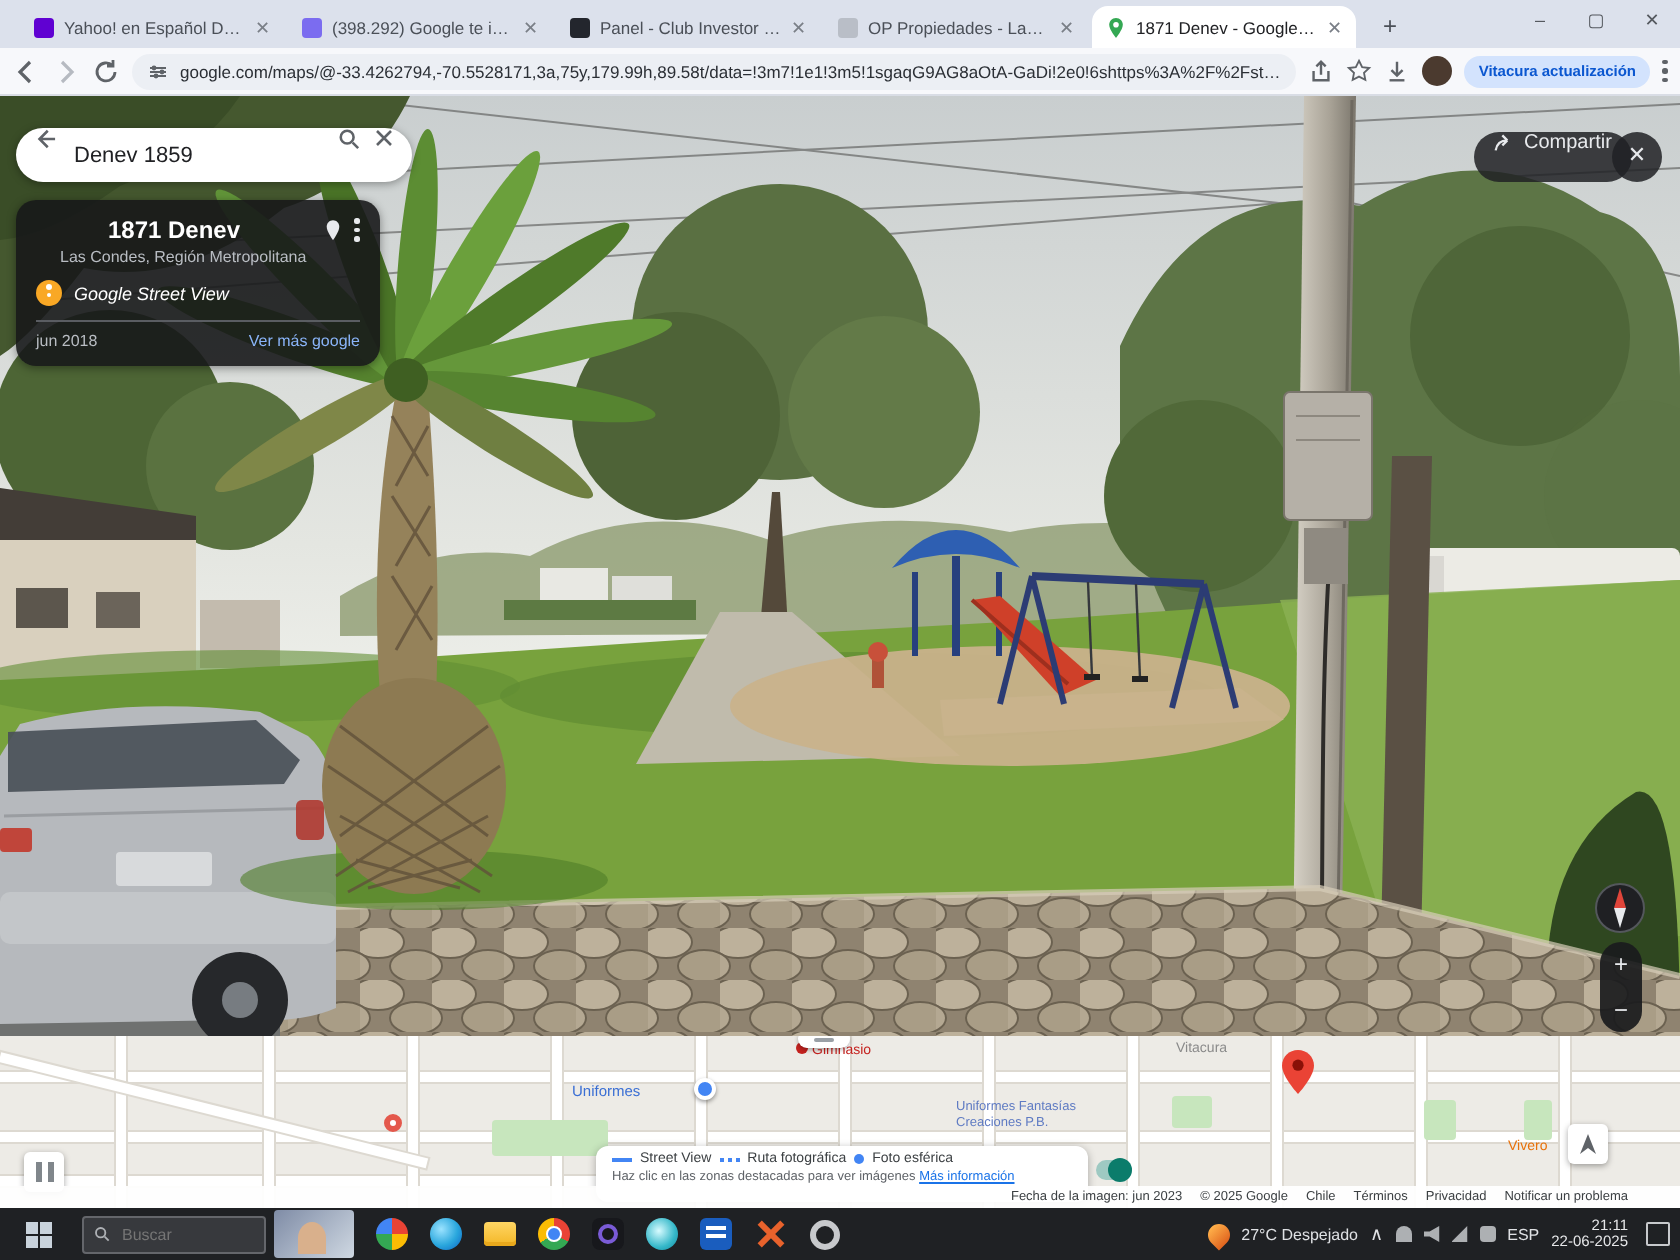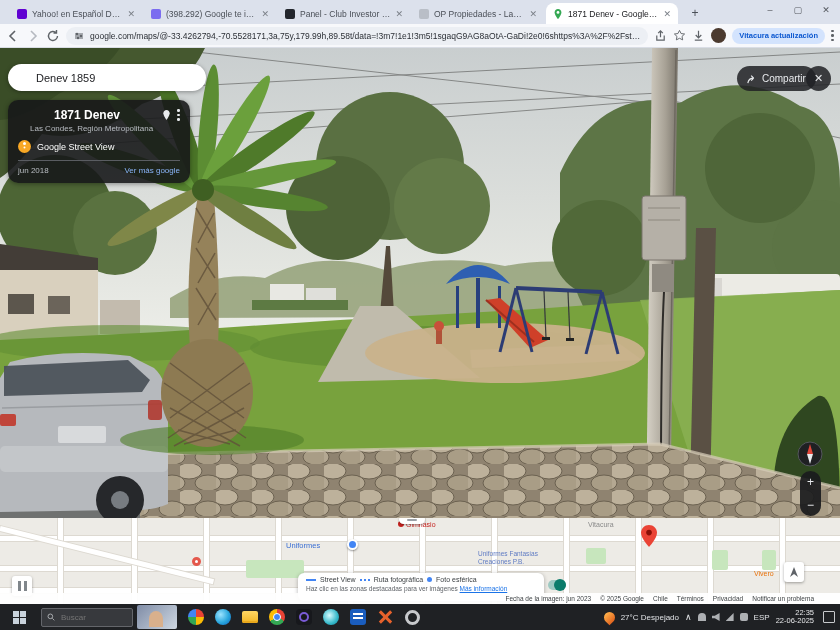--- a/index.html
+++ b/index.html
@@ -26,33 +26,33 @@
   .tbic{width:13px;height:13px;flex:none;}
   .avatar{width:15px;height:15px;border-radius:50%;background:#4b3a2f;flex:none;}
   .updatepill{flex:none;height:16px;border-radius:8px;background:#d3e3fd;color:#0b57d0;font-size:7.5px;line-height:16px;padding:0 7px;font-weight:bold;}
   .kebab{width:3px;flex:none;display:flex;flex-direction:column;gap:2px;align-items:center;}
   .kebab i{width:2.5px;height:2.5px;border-radius:50%;background:#5f6368;}
 
   
   .photo{position:absolute;left:0;top:48px;width:840px;height:470px;}
 
   
-  .searchpill{position:absolute;left:8px;top:64px;width:198px;height:27px;background:#fff;border-radius:14px;box-shadow:0 1px 4px rgba(0,0,0,.35);display:flex;align-items:center;padding:0 9px;gap:7px;flex-direction:column;}
+  .searchpill{position:absolute;left:8px;top:64px;width:198px;height:27px;background:#fff;border-radius:14px;box-shadow:0 1px 4px rgba(0,0,0,.35);display:flex;padding:0 9px;gap:7px;}
   .searchpill .q{flex:1;font-size:11px;color:#202124;border:0;background:none;outline:none;min-width:0;}
   .infocard{position:absolute;left:8px;top:100px;width:182px;background:rgba(23,24,26,.9);border-radius:10px;padding:8px 10px;color:#fff;box-shadow:0 1px 5px rgba(0,0,0,.4);}
   .infocard .hd{display:flex;align-items:center;gap:6px;}
   .infocard .t{flex:1;font-size:12px;font-weight:bold;text-align:center;}
   .infocard .sub{font-size:8px;color:#b9bdc3;margin-top:2px;padding-left:12px;}
-  .infocard .src{display:flex;align-items:center;gap:6px;margin-top:7px;font-size:9px;}
+  .infocard .src{display:flex;align-items:center;gap:6px;margin-top:7px;font-size:9px;font-style:italic;}
   .svdot{width:13px;height:13px;border-radius:50%;background:#f9a825;position:relative;flex:none;}
   .svdot::after{content:"";position:absolute;left:5px;top:2px;width:3px;height:3px;border-radius:50%;background:#fff;box-shadow:0 4px 0 -0.5px #fff;}
   .infocard hr{border:0;border-top:1px solid #5a5d62;margin:7px 0 5px;}
   .infocard .ft{display:flex;font-size:8px;color:#b9bdc3;}
   .infocard .lnk{margin-left:auto;color:#8ab4f8;}
-  .sharepill{position:absolute;left:737px;top:66px;height:25px;border-radius:13px;background:rgba(32,33,36,.85);color:#e8eaed;display:flex;align-items:center;gap:5px;padding:0 10px;font-size:10px;}
+  .sharepill{position:absolute;left:737px;top:66px;height:25px;border-radius:13px;background:rgba(32,33,36,.85);color:#e8eaed;display:flex;gap:5px;padding:0 10px;font-size:10px;}
   .closecirc{position:absolute;left:806px;top:66px;width:25px;height:25px;border-radius:50%;background:rgba(32,33,36,.85);color:#e8eaed;text-align:center;line-height:24px;font-size:11px;}
   .compass{position:absolute;left:797px;top:441px;width:26px;height:26px;}
   .zoomers{position:absolute;left:800px;top:471px;width:21px;height:45px;background:rgba(26,27,29,.92);border-radius:11px;color:#e8eaed;display:flex;flex-direction:column;}
   .zoomers div{flex:1;text-align:center;font-size:12px;line-height:22px;}
 
   
   .minimap{position:absolute;left:0;top:518px;width:840px;height:86px;background:#edebe6;overflow:hidden;}
   .rh{position:absolute;height:5px;background:#fff;box-shadow:0 0 0 1px #ddd9d1;}
   .rv{position:absolute;width:5px;background:#fff;box-shadow:0 0 0 1px #ddd9d1;}
   .park{position:absolute;background:#c7e6bd;border-radius:2px;}
@@ -549,20 +549,20 @@
     <div class="tray">
       <span style="width:11px;height:11px;border-radius:50% 50% 50% 0;background:linear-gradient(#ffb14a,#e0641f);transform:rotate(-45deg)"></span>
       <span class="sm">27°C Despejado</span>
       <span class="sm" style="font-size:9px">∧</span>
       <span class="trayic" style="border-radius:50% 50% 0 0"></span>
       <span class="trayic" style="clip-path:polygon(0 35%,40% 35%,100% 0,100% 100%,40% 65%,0 65%)"></span>
       <span class="trayic" style="clip-path:polygon(0 100%,100% 0,100% 100%)"></span>
       <span class="trayic" style="border-radius:2px"></span>
       <span class="sm">ESP</span>
       <div class="clock">
-        <div>22:35</div>
+        <div>21:11</div>
         <div>22-06-2025</div>
       </div>
       <div class="notif"></div>
     </div>
   </div>
 
 </div>
 
 </body></html>

